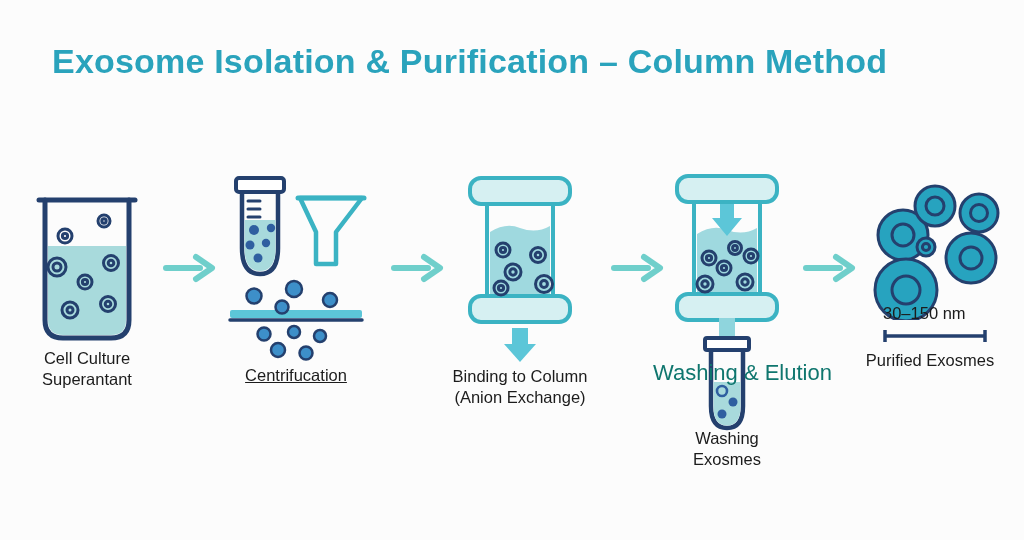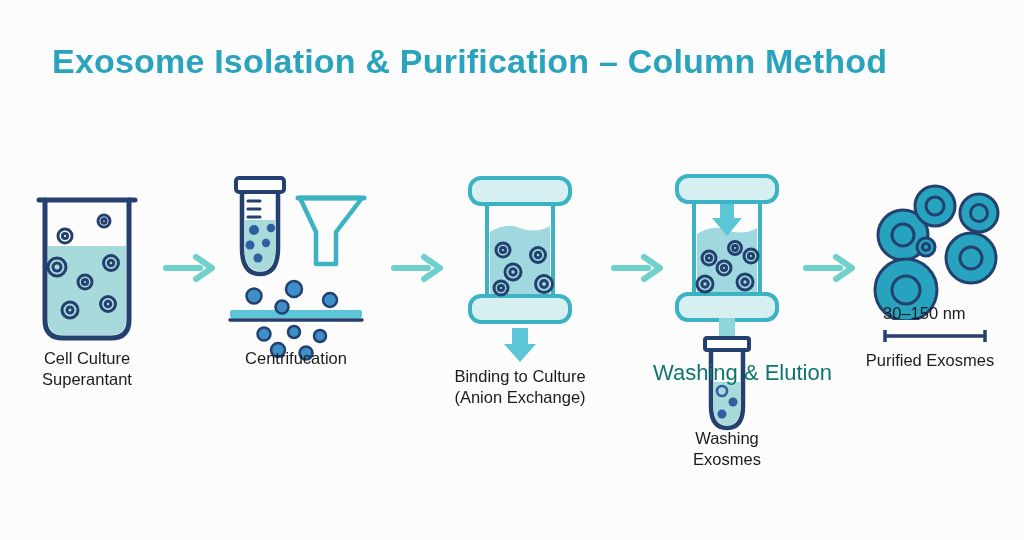--- a/index.html
+++ b/index.html
@@ -138,21 +138,21 @@
         <circle cx="86" cy="137" r="6.5"></circle>
       </g>
       <g fill="#3D8FC9" stroke="#24406E" stroke-width="2.5">
         <circle cx="68" cy="164" r="6.5"></circle>
         <circle cx="98" cy="162" r="6"></circle>
         <circle cx="124" cy="166" r="6"></circle>
         <circle cx="82" cy="180" r="7"></circle>
         <circle cx="110" cy="183" r="6.5"></circle>
       </g>
     </svg>
-    <div class="caption" style="top:178px;">
+    <div class="caption" style="top:195px;text-decoration:underline;">
       <span>Centrifucation</span>
     </div>
   </div>
 
   <svg class="arrow" style="left:388px;" viewBox="0 0 60 40">
     <line x1="6" y1="20" x2="40" y2="20" stroke="#6FCFCB" stroke-width="6" stroke-linecap="round"></line>
     <path d="M36 9 L52 20 L36 31" fill="none" stroke="#6FCFCB" stroke-width="6" stroke-linecap="round" stroke-linejoin="round"></path>
   </svg>
 
   <div class="step" style="left:420px;">
@@ -170,21 +170,21 @@
         <circle cx="93" cy="102" r="8"></circle>
           <circle cx="93" cy="102" r="3.2"></circle>
         <circle cx="124" cy="114" r="8.5"></circle>
           <circle cx="124" cy="114" r="3.4"></circle>
         <circle cx="81" cy="118" r="7"></circle>
           <circle cx="81" cy="118" r="2.6"></circle>
       </g>
       <path d="M92 158 L92 174 L84 174 L100 192 L116 174 L108 174 L108 158 Z" fill="#5CC6D8"></path>
     </svg>
     <div class="caption" style="top:196px;">
-      <span>Binding to Culture</span>
+      <span>Binding to Column</span>
       <span>(Anion Exchange)</span>
     </div>
   </div>
 
   <svg class="arrow" style="left:608px;" viewBox="0 0 60 40">
     <line x1="6" y1="20" x2="40" y2="20" stroke="#6FCFCB" stroke-width="6" stroke-linecap="round"></line>
     <path d="M36 9 L52 20 L36 31" fill="none" stroke="#6FCFCB" stroke-width="6" stroke-linecap="round" stroke-linejoin="round"></path>
   </svg>
 
   <div class="step" style="left:627px; top:160px;">

